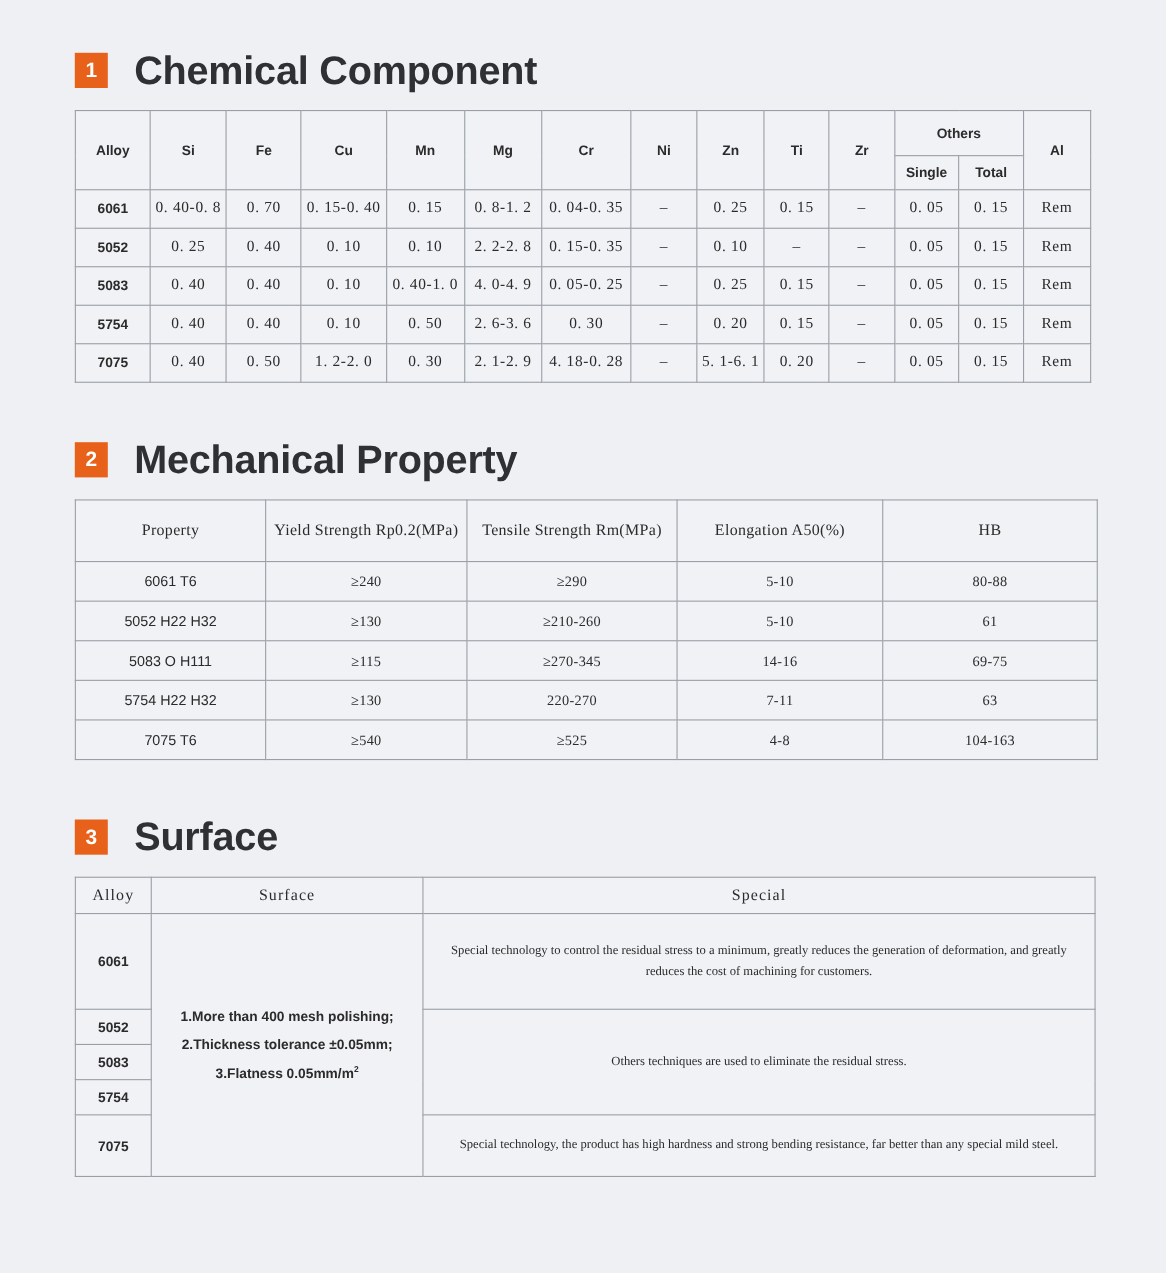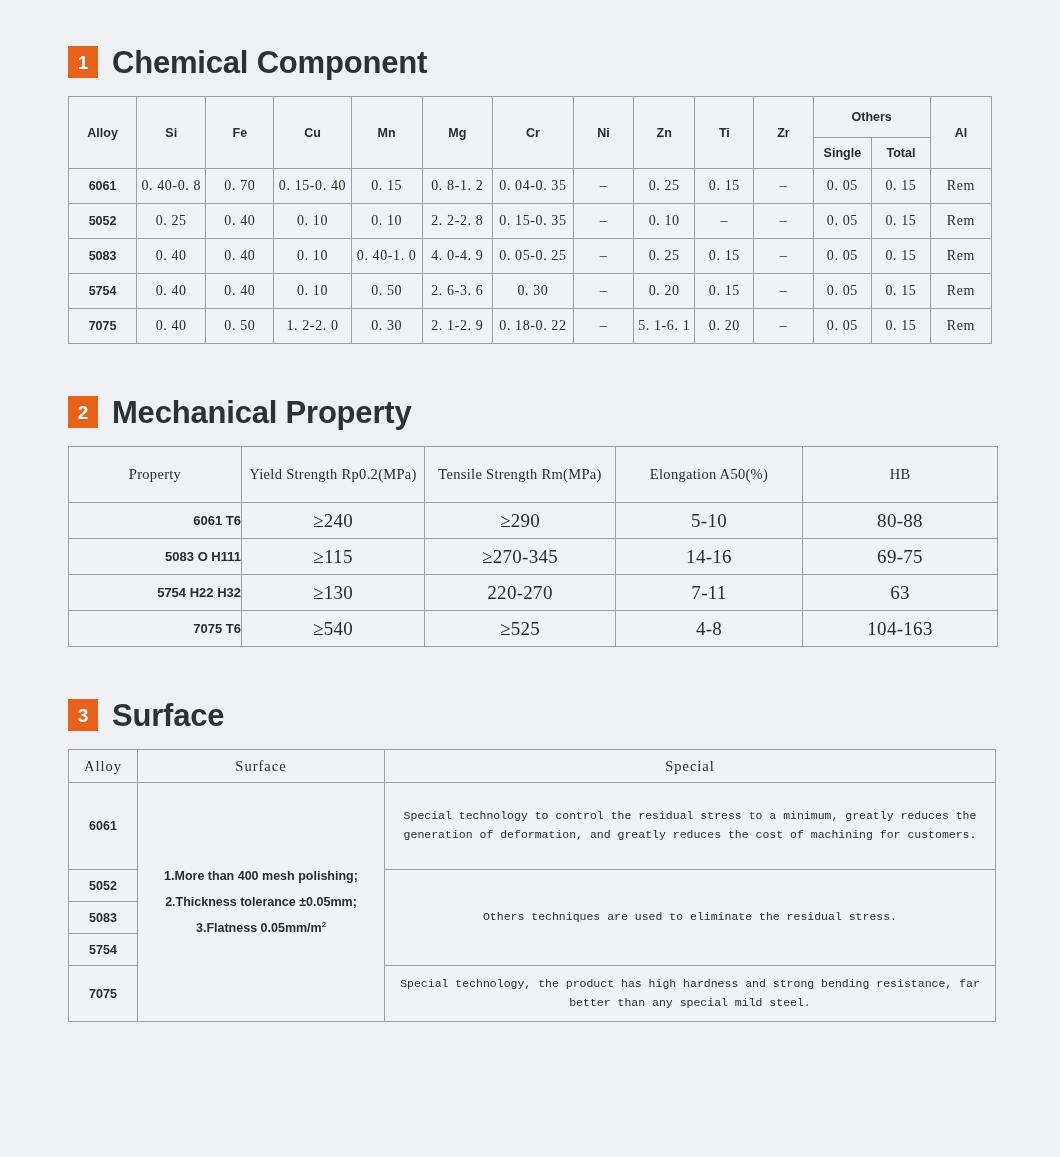--- a/index.html
+++ b/index.html
@@ -34,26 +34,27 @@
     color: #ffffff;
     font-size: 19px;
     font-weight: bold;
     display: flex;
     align-items: center;
     justify-content: center;
     line-height: 1;
     flex: 0 0 auto;
   }
   .section-title {
-    font-size: 31px;
+    font-size: 36px;
     font-weight: bold;
     letter-spacing: -0.2px;
     color: #2e3033;
     line-height: 1;
     white-space: nowrap;
+    margin-left: 10px;
   }
   
   table {
     border-collapse: collapse;
     background: #f1f2f5;
     table-layout: fixed;
   }
   table td, table th {
     border: 1px solid #9a9ea6;
     text-align: center;
@@ -100,29 +101,28 @@
   .t2 th {
     height: 55px;
     font-family: "Liberation Serif", serif;
     font-size: 14.5px;
     letter-spacing: 0.3px;
     font-weight: normal;
   }
   .t2 td {
     height: 35px;
     font-family: "Liberation Serif", serif;
-    font-size: 19px;
+    font-size: 13px;
     letter-spacing: 0.3px;
   }
   .t2 td.prop {
     font-family: "Liberation Sans", sans-serif;
-    font-weight: bold;
+    font-weight: normal;
     font-size: 13px;
     letter-spacing: 0;
-    text-align: right;
   }
   
   .t3 {
     width: 924px;
     margin: 18px 0 0 68px;
   }
   .t3 th {
     height: 32px;
     font-family: "Liberation Serif", serif;
     font-size: 14.5px;
@@ -135,21 +135,21 @@
     font-size: 12.5px;
   }
   .t3 td.surface {
     font-family: "Liberation Sans", sans-serif;
     font-size: 12.5px;
     font-weight: 600;
     line-height: 2.1;
     padding: 0 10px;
   }
   .t3 td.remark {
-    font-family: Liberation Mono, monospace;
+    font-family: Liberation Serif, serif;
     font-size: 11.5px;
     line-height: 1.65;
     padding: 8px 14px;
   }
   .hspacer {
     height: 46px;
   }
   .hspacer-lg {
     height: 52px;
   }
@@ -257,21 +257,21 @@
       <td>0. 15</td>
       <td>Rem</td>
     </tr>
     <tr>
       <td class="alloy">7075</td>
       <td>0. 40</td>
       <td>0. 50</td>
       <td>1. 2-2. 0</td>
       <td>0. 30</td>
       <td>2. 1-2. 9</td>
-      <td>0. 18-0. 22</td>
+      <td>4. 18-0. 28</td>
       <td>–</td>
       <td>5. 1-6. 1</td>
       <td>0. 20</td>
       <td>–</td>
       <td>0. 05</td>
       <td>0. 15</td>
       <td>Rem</td>
     </tr>
   </tbody>
     </table>
@@ -293,20 +293,27 @@
       <th style="width:194px">HB</th>
     </tr>
     <tr>
       <td class="prop">6061 T6</td>
       <td>≥240</td>
       <td>≥290</td>
       <td>5-10</td>
       <td>80-88</td>
     </tr>
     <tr>
+      <td class="prop">5052 H22 H32</td>
+      <td>≥130</td>
+      <td>≥210-260</td>
+      <td>5-10</td>
+      <td>61</td>
+    </tr>
+    <tr>
       <td class="prop">5083 O H111</td>
       <td>≥115</td>
       <td>≥270-345</td>
       <td>14-16</td>
       <td>69-75</td>
     </tr>
     <tr>
       <td class="prop">5754 H22 H32</td>
       <td>≥130</td>
       <td>220-270</td>

